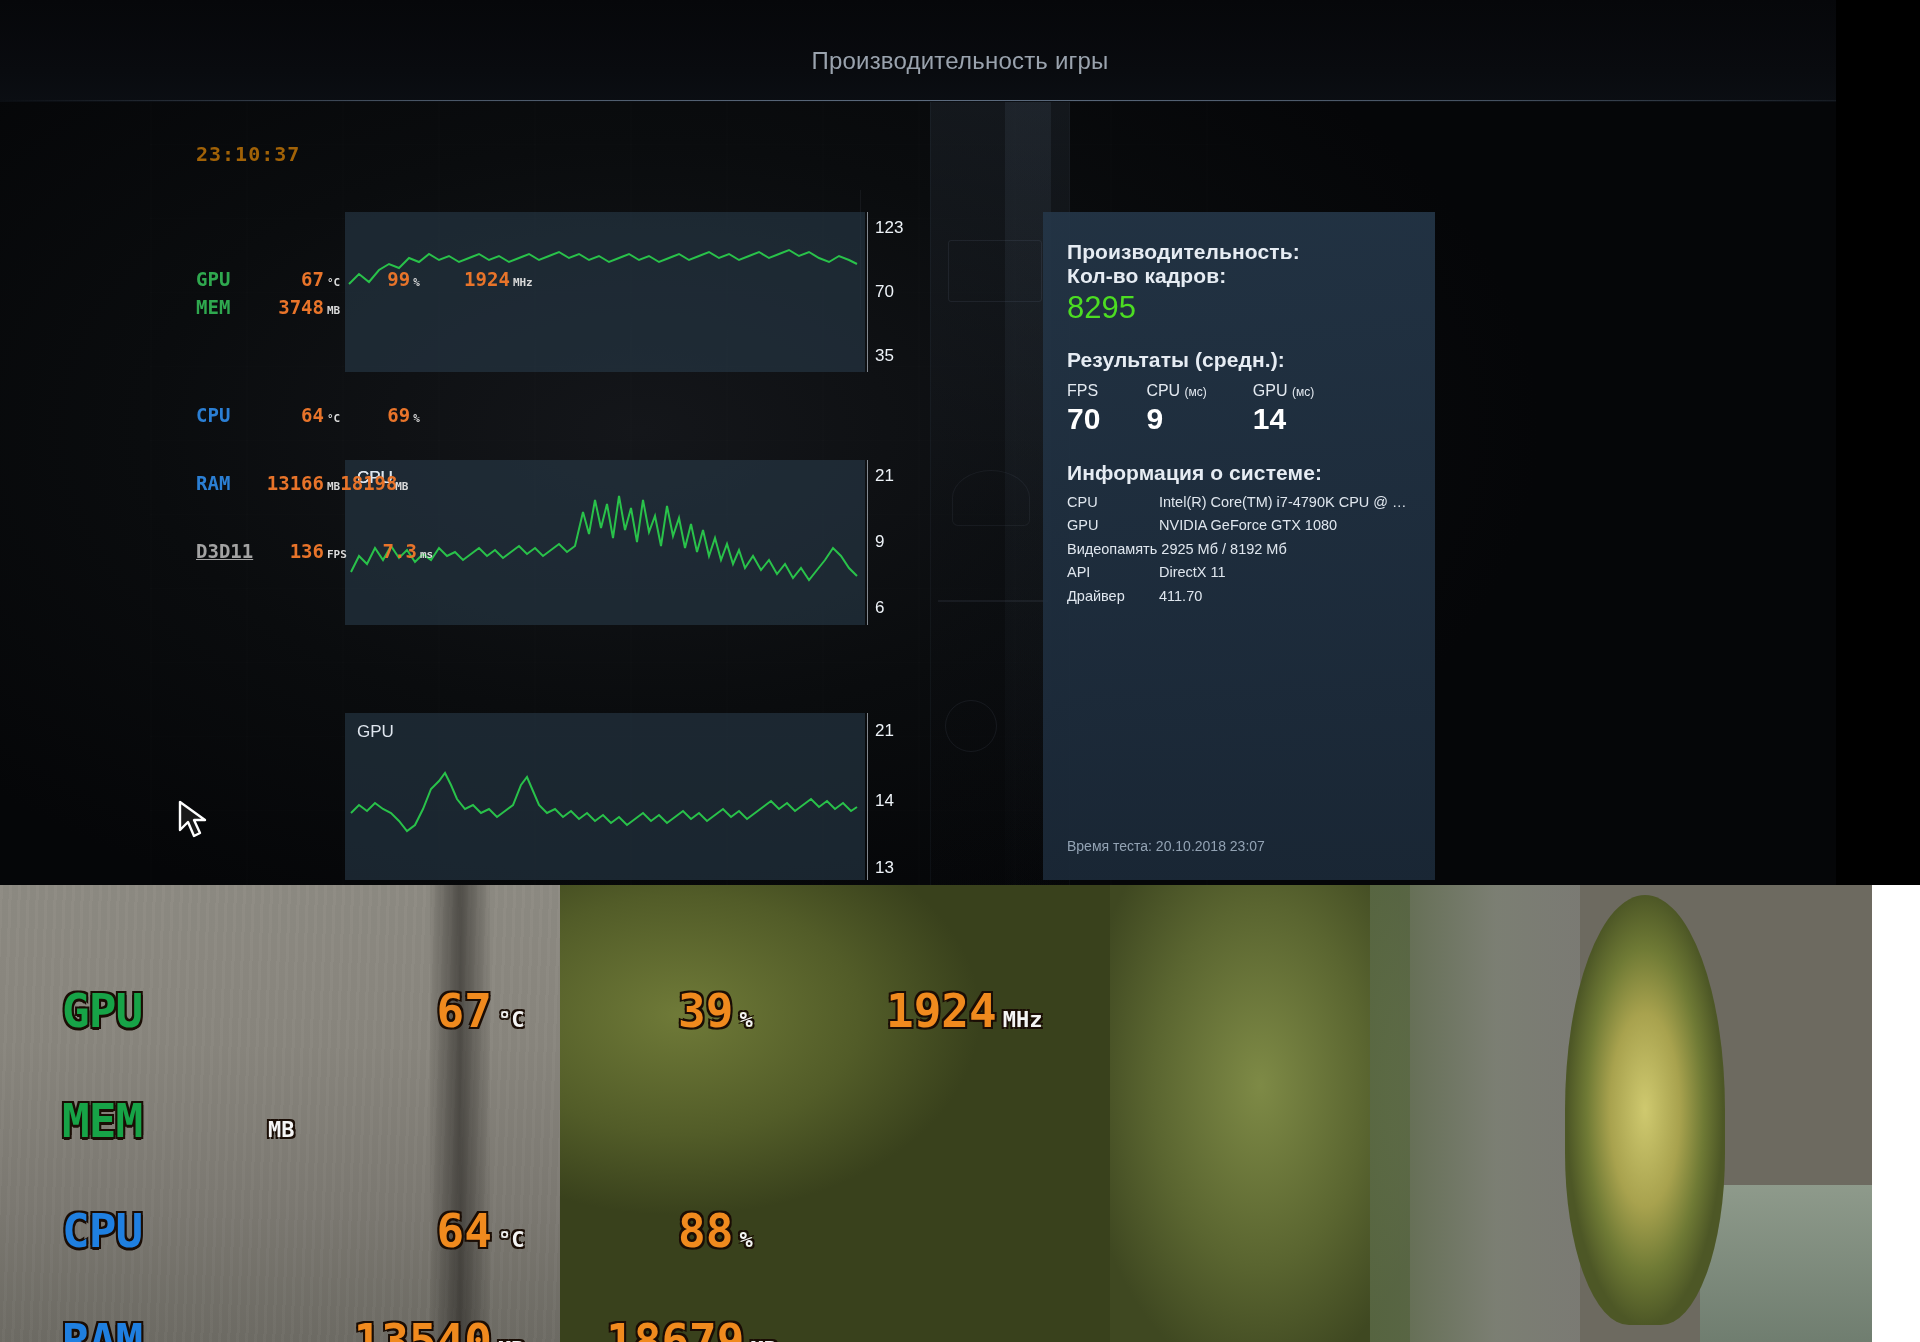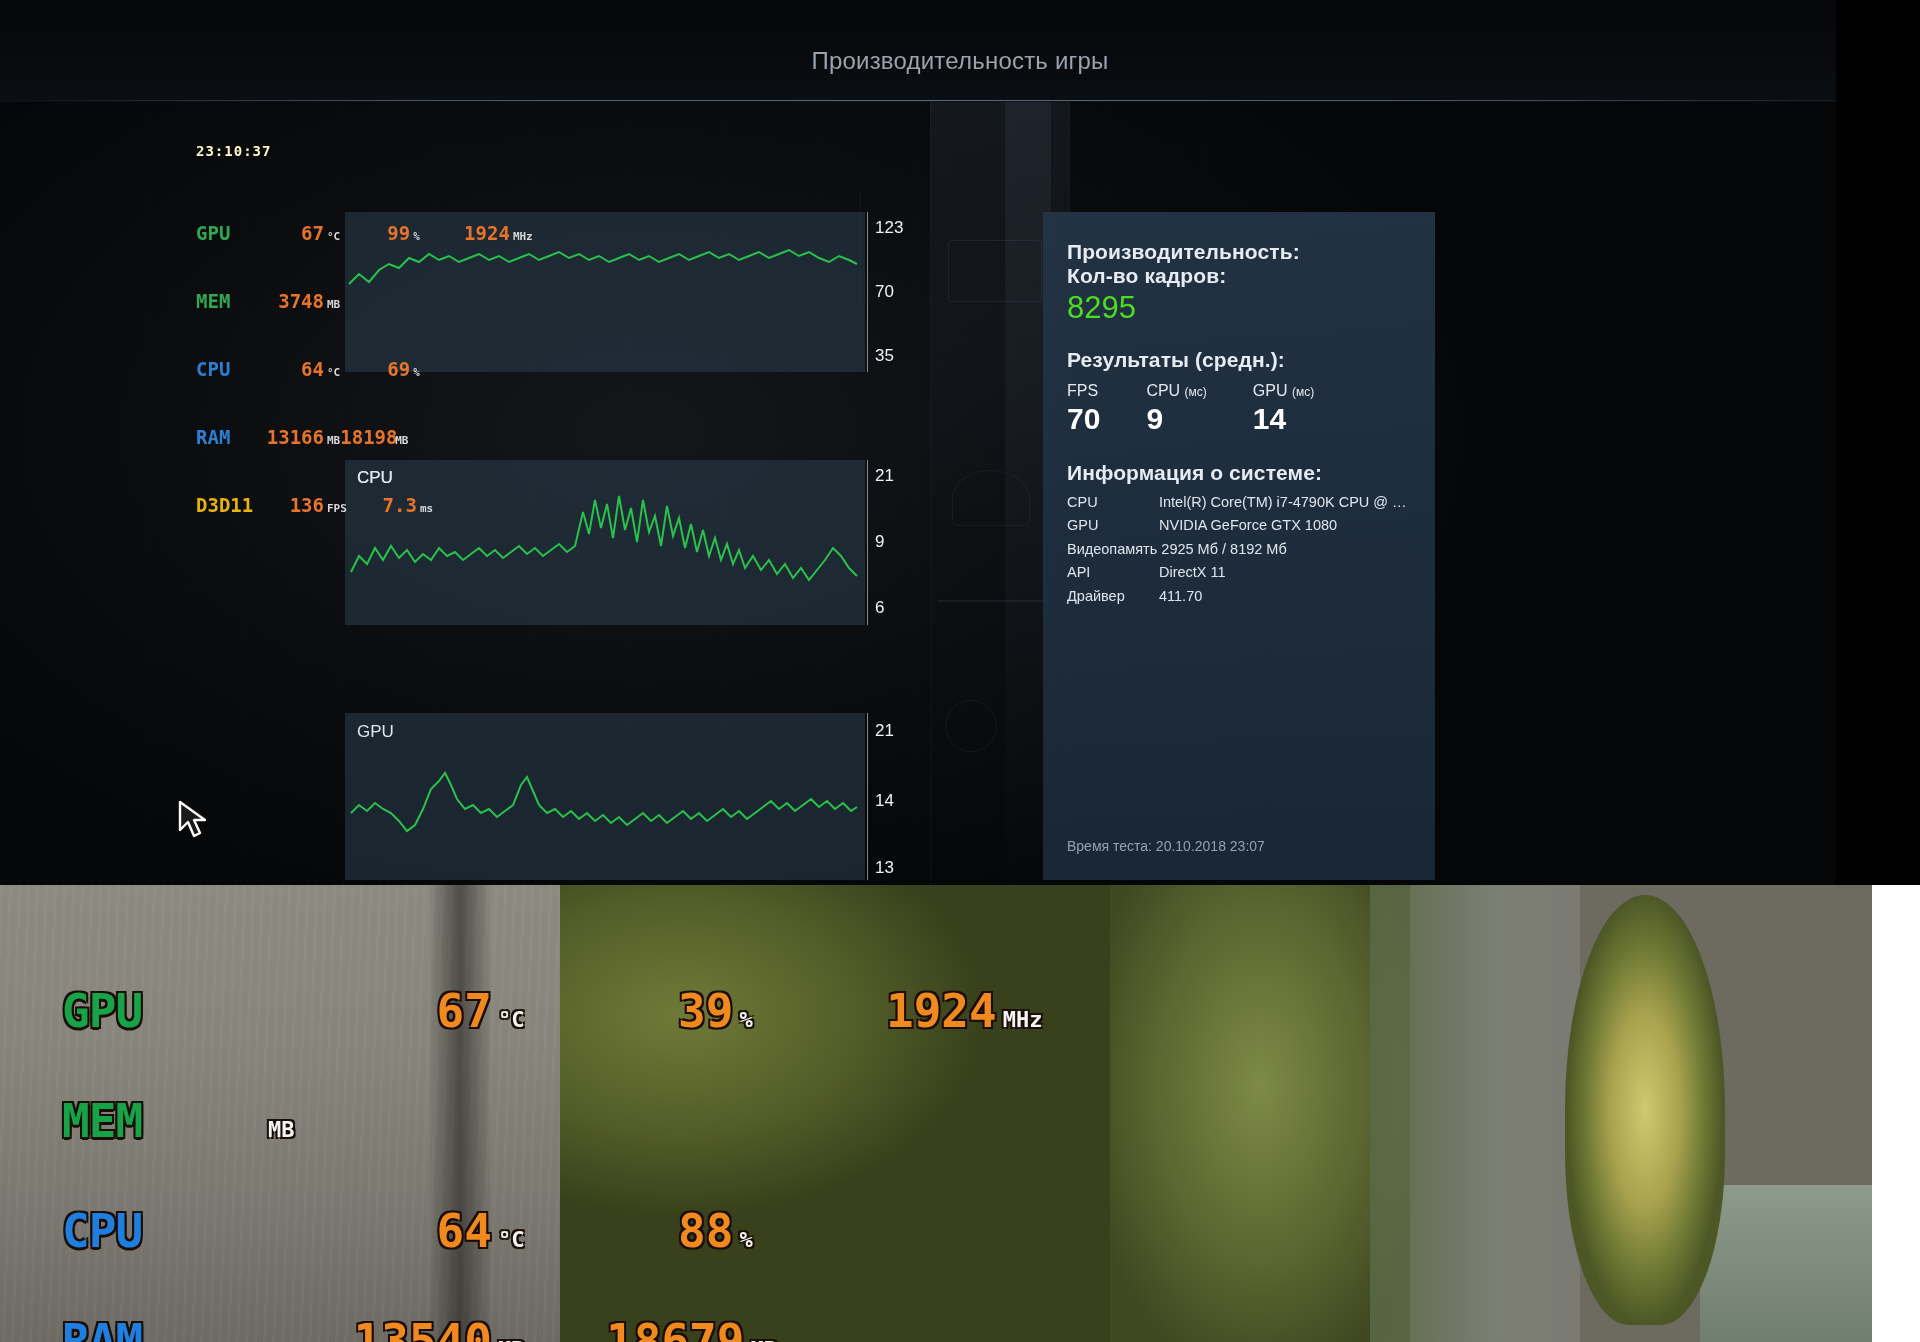--- a/index.html
+++ b/index.html
@@ -41,31 +41,31 @@
   #tabs{position:absolute;left:0;top:0;width:1920px;height:100px;display:flex;align-items:flex-end;
         justify-content:center;gap:26px;padding-bottom:16px;box-sizing:border-box;}
   .tab{font-size:24px;letter-spacing:.2px;padding:0 10px 9px 10px;cursor:pointer;white-space:nowrap;}
   .tab.inactive{color:#9aa3ae;font-weight:400;}
   .tab.active{color:#ffffff;font-weight:700;border-bottom:3px solid #ffffff;}
 
   
   #osd-top{position:absolute;left:196px;top:112px;z-index:40;
       font-family:"DejaVu Sans Mono","Liberation Mono",monospace;font-weight:700;
       line-height:1.0;white-space:pre;}
-  #osd-clock{font-size:14px;color:#fef9c3;letter-spacing:1px;margin-bottom:18px;}
+  #osd-clock{font-size:20px;color:#a16207;letter-spacing:1px;margin-bottom:18px;}
   .osd-row{display:flex;align-items:baseline;height:20px;}
   .osd-label{width:56px;font-size:19px;}
   .l-gpu{color:#2fa84f;}
   .l-mem{color:#2fa84f;}
   .l-cpu{color:#2b7fd4;}
   .l-ram{color:#2b7fd4;}
-  .l-api{color:#eab308;}
+  .l-api{color:#a3a3a3;text-decoration:underline;}
   .osd-val{color:#e8742a;font-size:19px;text-align:right;}
   .osd-unit{color:#d9d9d9;font-size:11px;margin-left:3px;}
-  .w1{width:72px;} .w2{width:52px;} .w3{width:72px;}
+  .w1{width:72px;} .w2{width:52px;margin-top:40px;} .w3{width:72px;}
   .gap{display:inline-block;width:18px;}
 
   
   .graph{position:absolute;background:rgba(40,58,74,.60);}
   .graph-title{position:absolute;left:12px;top:8px;color:#dfe6ee;font-size:17px;}
   .axis{position:absolute;top:0;width:1px;background:rgba(225,235,245,.55);}
   .tick{position:absolute;color:#eef3f8;font-size:17px;left:8px;transform:translateY(-50%);}
   #g-fps{left:345px;top:212px;width:520px;height:160px;}
   #g-cpu{left:345px;top:460px;width:520px;height:165px;}
   #g-gpu{left:345px;top:713px;width:520px;height:167px;}

